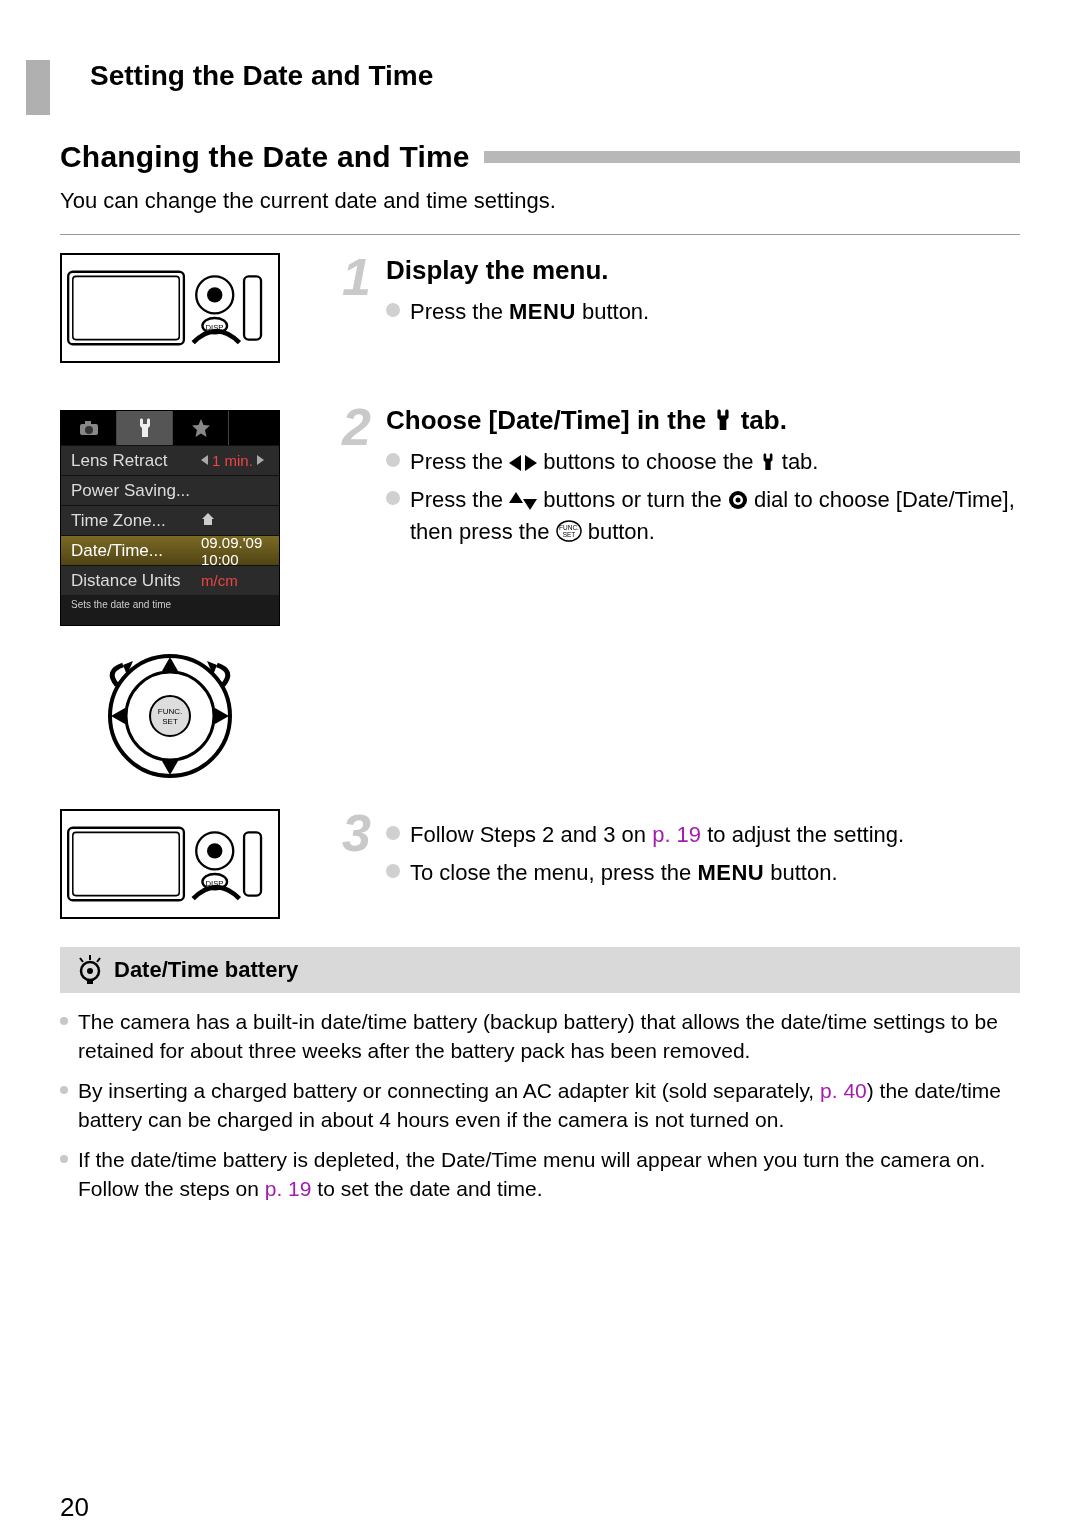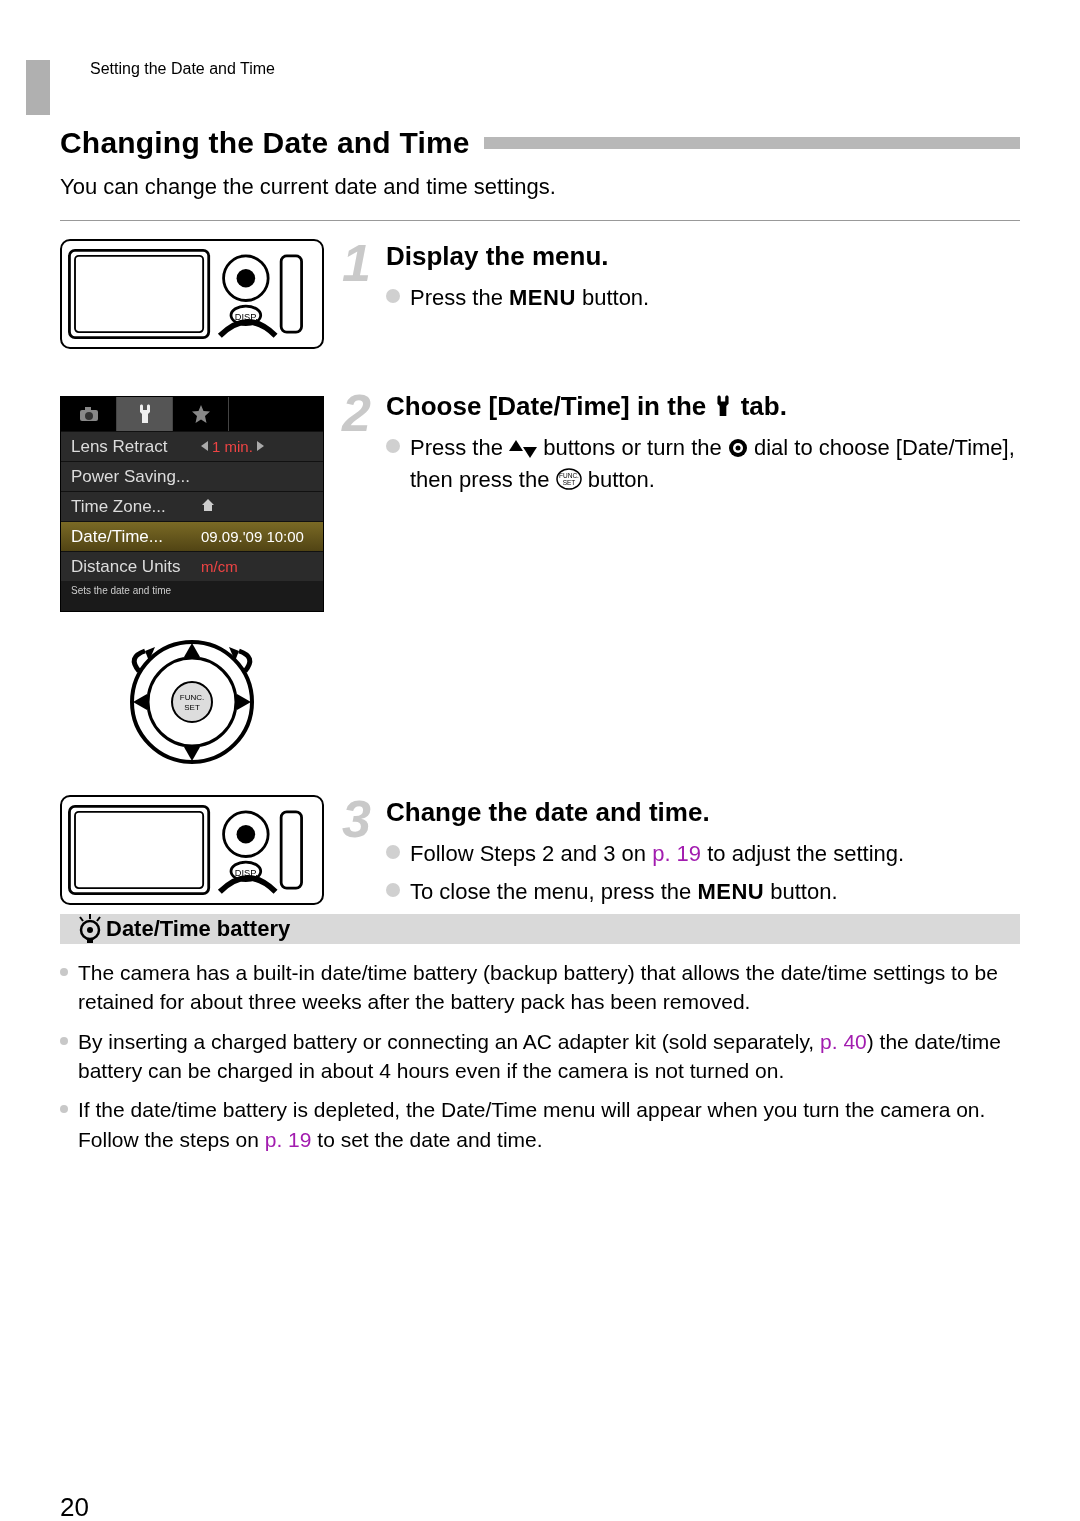--- a/index.html
+++ b/index.html
@@ -1,27 +1,27 @@
 <!DOCTYPE html>
 <html><head>
 <meta charset="utf-8">
 <style>
   * { box-sizing: border-box; margin: 0; padding: 0; }
   html, body { width: 1080px; height: 1521px; background: #fff; font-family: Arial, Helvetica, sans-serif; color: #000; }
   .page { position: relative; width: 1080px; height: 1521px; padding: 0 60px 0 60px; }
   .side-tab { position: absolute; left: 26px; top: 0; width: 24px; height: 55px; background: #b0b0b0; }
-  .header-line { font-size: 16px; font-weight: normal; margin-top: 60px; margin-left: 30px; }
+  .header-line { font-size: 28px; font-weight: bold; margin-top: 60px; margin-left: 30px; }
   .section-title-row { display: flex; align-items: center; margin-top: 48px; justify-content: flex-end; }
   .section-title { font-size: 30px; font-weight: 900; font-family: Arial, Helvetica, sans-serif; letter-spacing: 0.2px; }
   .section-rule { flex: 1; height: 12px; background: #b8b8b8; margin-left: 14px; }
   .intro { font-size: 22px; margin-top: 14px; }
   .hr { border: none; border-top: 1px solid #999; margin-top: 20px; }
   .block { display: flex; margin-top: 18px; }
   .illus-col { width: 310px; flex: 0 0 310px; }
-  .illus-box { width: 264px; border: 2px solid #000; border-radius: 10px; display: flex; align-items: center; justify-content: center; background: #fff; }
+  .illus-box { width: 220px; border: 2px solid #000; border-radius: 0; display: flex; align-items: center; justify-content: center; background: #fff; }
   .illus-box.small { height: 110px; }
   .illus-box.menu { height: 230px; padding: 0; border: none; }
   .illus-box.dial { height: 130px; border: none; }
   .illus-inner-svg { width: 100%; height: 100%; }
   .text-col { flex: 1; position: relative; }
   .big-num { position: absolute; left: -28px; top: -6px; font-size: 52px; font-weight: 900; color: #c9c9c9; font-style: italic; font-family: Arial, sans-serif; }
   .step-title { font-size: 26px; font-weight: bold; margin-left: 16px; margin-top: 2px; }
   .bullets { margin-top: 10px; margin-left: 16px; }
   .bullet { display: flex; font-size: 22px; line-height: 1.45; margin-bottom: 6px; }
   .dot { width: 14px; height: 14px; border-radius: 50%; background: #d0d0d0; margin-right: 10px; margin-top: 7px; flex: 0 0 14px; }
@@ -34,21 +34,21 @@
   .menu-row .label { flex: 0 0 130px; }
   .menu-row .val { flex: 1; color: #ef4444; font-size: 15px; }
   .menu-row.selected { background: linear-gradient(#7a6a25, #514414); color: #fff; }
   .menu-row.selected .val { color: #fff; }
   .menu-footer { height: 30px; padding: 4px 10px; font-size: 10px; color: #ccc; background: #1a1a1a; }
   .tri-l, .tri-r { display: inline-block; width: 0; height: 0; border-top: 5px solid transparent; border-bottom: 5px solid transparent; vertical-align: 1px; }
   .tri-l { border-right: 7px solid #aaa; margin-right: 4px; }
   .tri-r { border-left: 7px solid #aaa; margin-left: 4px; }
   .inline-icon { display: inline-block; vertical-align: -3px; }
   .menu-word { font-family: Arial Narrow, Arial, sans-serif; font-weight: bold; letter-spacing: 0.5px; text-align: right; }
-  .tip-box-header { background: #d9d9d9; padding: 0 16px; display: flex; align-items: center; gap: 2px; }
+  .tip-box-header { background: #d9d9d9; margin-top: 28px; padding: 8px 16px; display: flex; align-items: center; gap: 10px; }
   .tip-title { font-size: 22px; font-weight: bold; }
   .tip-bullets { margin-top: 14px; }
   .tip-bullet { display: flex; font-size: 21px; line-height: 1.4; margin-bottom: 10px; }
   .tip-dot { width: 8px; height: 8px; border-radius: 50%; background: #c8c8c8; margin-right: 10px; margin-top: 10px; flex: 0 0 8px; }
   .link { color: #a21caf; }
   .page-num { position: absolute; left: 60px; bottom: 58px; font-size: 26px; }
   .svg-dial { width: 130px; height: 130px; }
 </style>
 </head>
 <body>
@@ -169,20 +169,31 @@
       <div class="step-title">
         <span>Choose [Date/Time] in the </span><svg class="inline-icon" width="20" height="24" viewBox="0 0 18 20">
             <path d="M4 2 C4 0 7 0 7 2 L7 6 L11 6 L11 2 C11 0 14 0 14 2 L14 8 L12 10 L12 19 L6 19 L6 10 L4 8 Z" fill="#000"></path>
           </svg><span> tab.</span>
       </div>
       <div class="bullets">
         <div class="bullet">
           <div class="dot"></div>
           <div class="bullet-text">
             <span>Press the </span><svg class="inline-icon" width="28" height="18" viewBox="0 0 28 18">
+                <polygon points="0,9 12,1 12,17" fill="#000"></polygon>
+                <polygon points="28,9 16,1 16,17" fill="#000"></polygon>
+              </svg><span> buttons to choose the </span><svg class="inline-icon" width="16" height="20" viewBox="0 0 18 20">
+                <path d="M4 2 C4 0 7 0 7 2 L7 6 L11 6 L11 2 C11 0 14 0 14 2 L14 8 L12 10 L12 19 L6 19 L6 10 L4 8 Z" fill="#000"></path>
+              </svg><span> tab.</span>
+          </div>
+        </div>
+        <div class="bullet">
+          <div class="dot"></div>
+          <div class="bullet-text">
+            <span>Press the </span><svg class="inline-icon" width="28" height="18" viewBox="0 0 28 18">
                 <polygon points="7,0 0,11 14,11" fill="#000"></polygon>
                 <polygon points="21,18 14,7 28,7" fill="#000"></polygon>
               </svg><span> buttons or turn the </span><svg class="inline-icon" width="20" height="20" viewBox="0 0 20 20">
                 <circle cx="10" cy="10" r="9" fill="#000"></circle>
                 <circle cx="10" cy="10" r="5" fill="#fff"></circle>
                 <circle cx="10" cy="10" r="2.5" fill="#000"></circle>
               </svg><span> dial to choose [Date/Time], then press the </span><svg class="inline-icon" width="26" height="22" viewBox="0 0 26 22">
                 <ellipse cx="13" cy="11" rx="12" ry="10" fill="#fff" stroke="#000" stroke-width="1.5"></ellipse>
                 <text x="13" y="10" font-size="6.5" text-anchor="middle">FUNC.</text>
                 <text x="13" y="17" font-size="6.5" text-anchor="middle">SET</text>
@@ -203,21 +214,20 @@
           <circle cx="198" cy="38" r="10" fill="#000"></circle>
           <ellipse cx="198" cy="78" rx="16" ry="10" fill="#fff" stroke="#000" stroke-width="3"></ellipse>
           <text x="186" y="83" font-size="10" font-family="Arial">DISP.</text>
           <rect x="236" y="14" width="22" height="82" rx="6" fill="#fff" stroke="#000" stroke-width="3"></rect>
           <path d="M170 100 Q200 70 230 100" fill="none" stroke="#000" stroke-width="6"></path>
         </svg>
       </div>
     </div>
     <div class="text-col">
       <div class="big-num">3</div>
-      <div class="step-title">Change the date and time.</div>
       <div class="bullets">
         <div class="bullet">
           <div class="dot"></div>
           <div class="bullet-text">
             <span>Follow Steps 2 and 3 on </span><span class="link">p. 19</span><span> to adjust the setting.</span>
           </div>
         </div>
         <div class="bullet">
           <div class="dot"></div>
           <div class="bullet-text">

